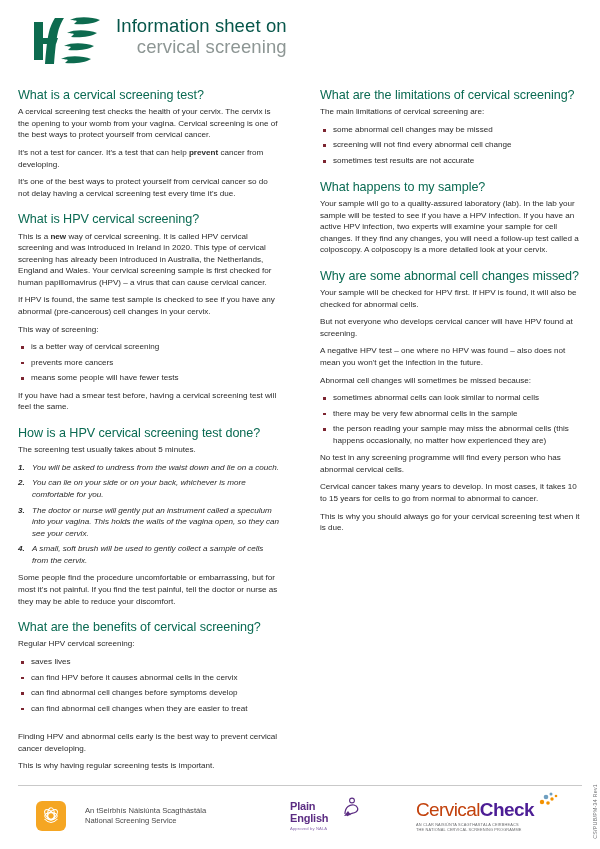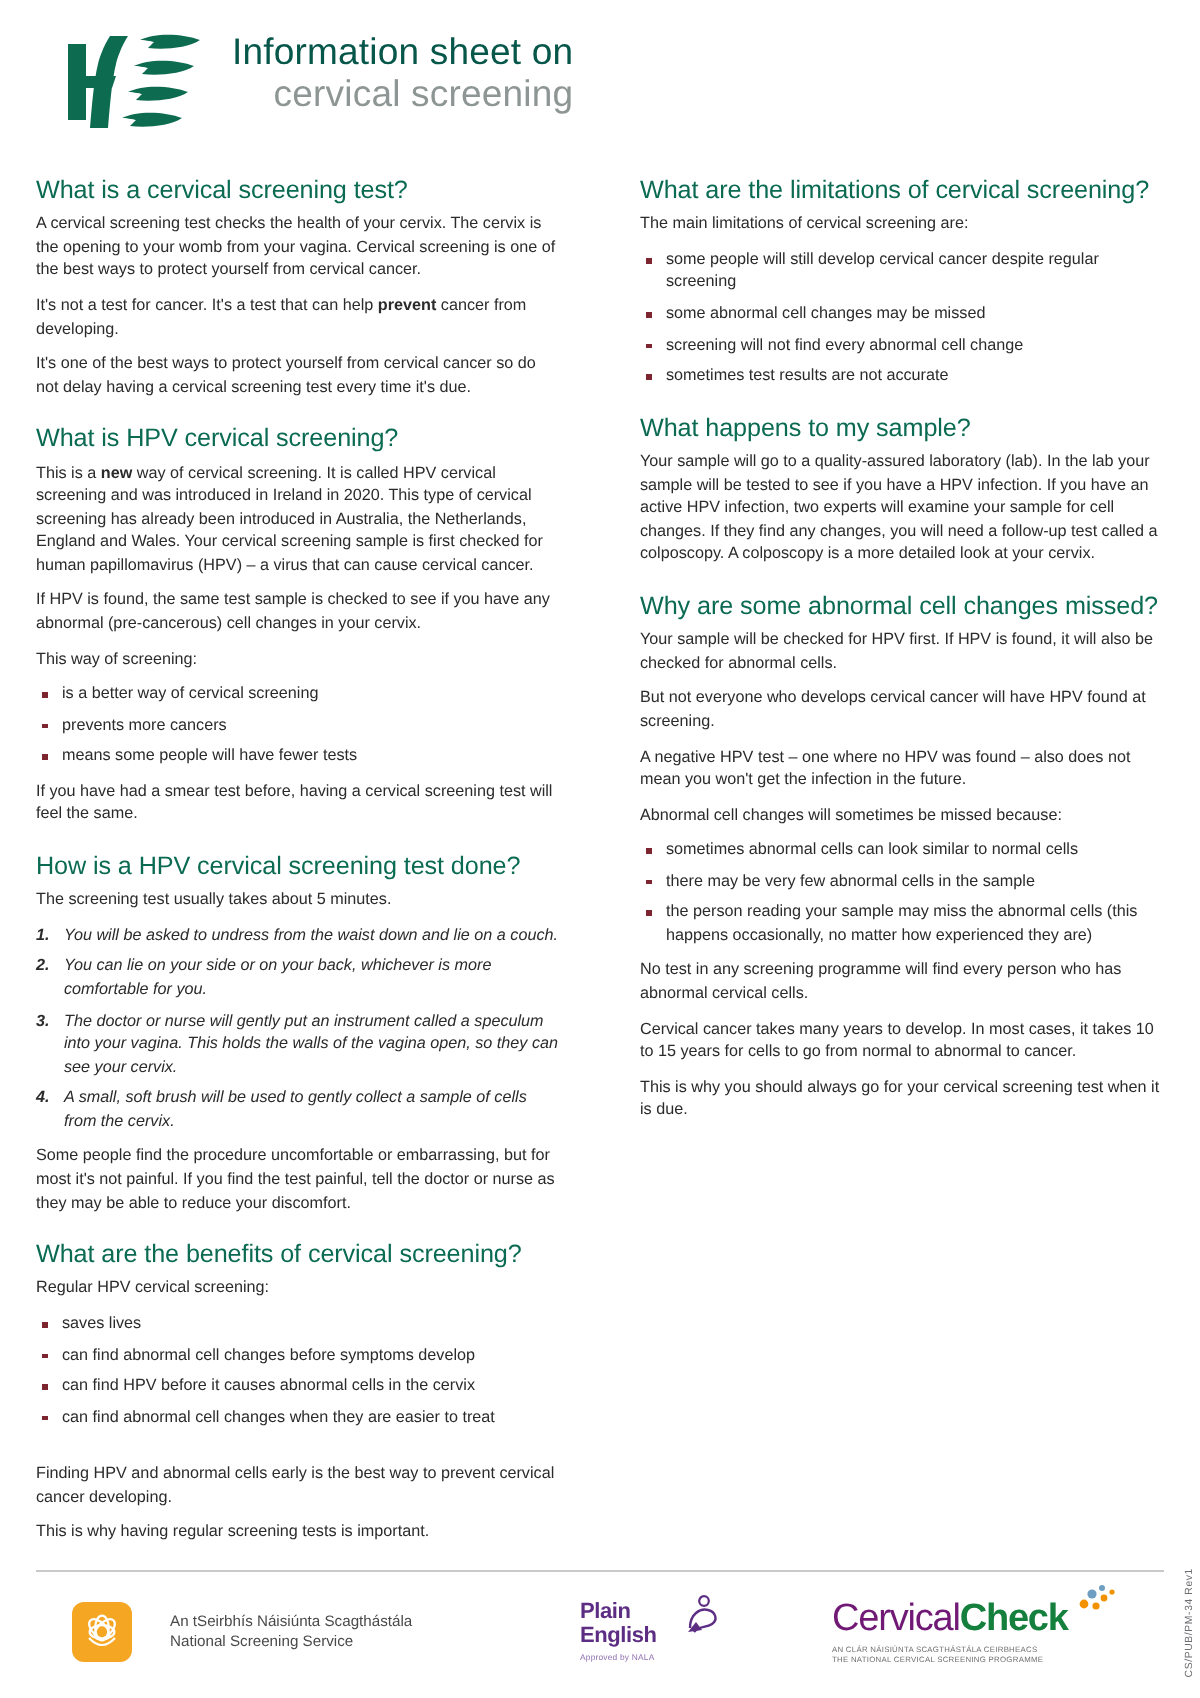--- a/index.html
+++ b/index.html
@@ -208,22 +208,22 @@
     text-align: left;
     position: relative;
     width: 152px;
   }
   .cc-word {
     font-size: 19px;
     line-height: 1;
     letter-spacing: -0.6px;
     white-space: nowrap;
   }
-  .cc-cervical { color: #701a75; }
-  .cc-check { color: #15803d; font-weight: bold; }
+  .cc-cervical { color: #c2410c; }
+  .cc-check { color: #4c1d95; font-weight: bold; }
   .cc-sub1, .cc-sub2 {
     font-size: 3.9px;
     color: #6d6e71;
     letter-spacing: 0.15px;
     line-height: 1.3;
   }
   .cc-sub1 { margin-top: 3px; }
   .cc-dots {
     position: absolute;
     right: 8px;
@@ -296,34 +296,33 @@
         <li>You can lie on your side or on your back, whichever is more comfortable for you.</li>
         <li>The doctor or nurse will gently put an instrument called a speculum into your vagina. This holds the walls of the vagina open, so they can see your cervix.</li>
         <li>A small, soft brush will be used to gently collect a sample of cells from the cervix.</li>
       </ol>
       <p class="body">Some people find the procedure uncomfortable or embarrassing, but for most it's not painful. If you find the test painful, tell the doctor or nurse as they may be able to reduce your discomfort.</p>
 
       <h2 class="sec spaced">What are the benefits of cervical screening?</h2>
       <p class="body">Regular HPV cervical screening:</p>
       <ul class="bul">
         <li>saves lives</li>
+        <li>can find HPV before it causes abnormal cells in the cervix</li>
         <li>can find abnormal cell changes before symptoms develop</li>
-        <li>can find HPV before it causes abnormal cells in the cervix</li>
         <li>can find abnormal cell changes when they are easier to treat</li>
       </ul>
       <p class="body" style="margin-top:17px;">Finding HPV and abnormal cells early is the best way to prevent cervical cancer developing.</p>
       <p class="body">This is why having regular screening tests is important.</p>
     </div>
 
     <div class="col">
 
       <h2 class="sec">What are the limitations of cervical screening?</h2>
       <p class="body">The main limitations of cervical screening are:</p>
       <ul class="bul">
-        <li>some people will still develop cervical cancer despite regular screening</li>
         <li>some abnormal cell changes may be missed</li>
         <li>screening will not find every abnormal cell change</li>
         <li>sometimes test results are not accurate</li>
       </ul>
 
       <h2 class="sec spaced">What happens to my sample?</h2>
       <p class="body">Your sample will go to a quality-assured laboratory (lab).  In the lab your sample will be tested to see if you have a HPV infection. If you have an active HPV infection, two experts will examine your sample for cell changes. If they find any changes, you will need a follow-up test called a colposcopy. A colposcopy is a more detailed look at your cervix.</p>
 
       <h2 class="sec spaced">Why are some abnormal cell changes missed?</h2>
       <p class="body">Your sample will be checked for HPV first. If HPV is found, it will also be checked for abnormal cells.</p>

